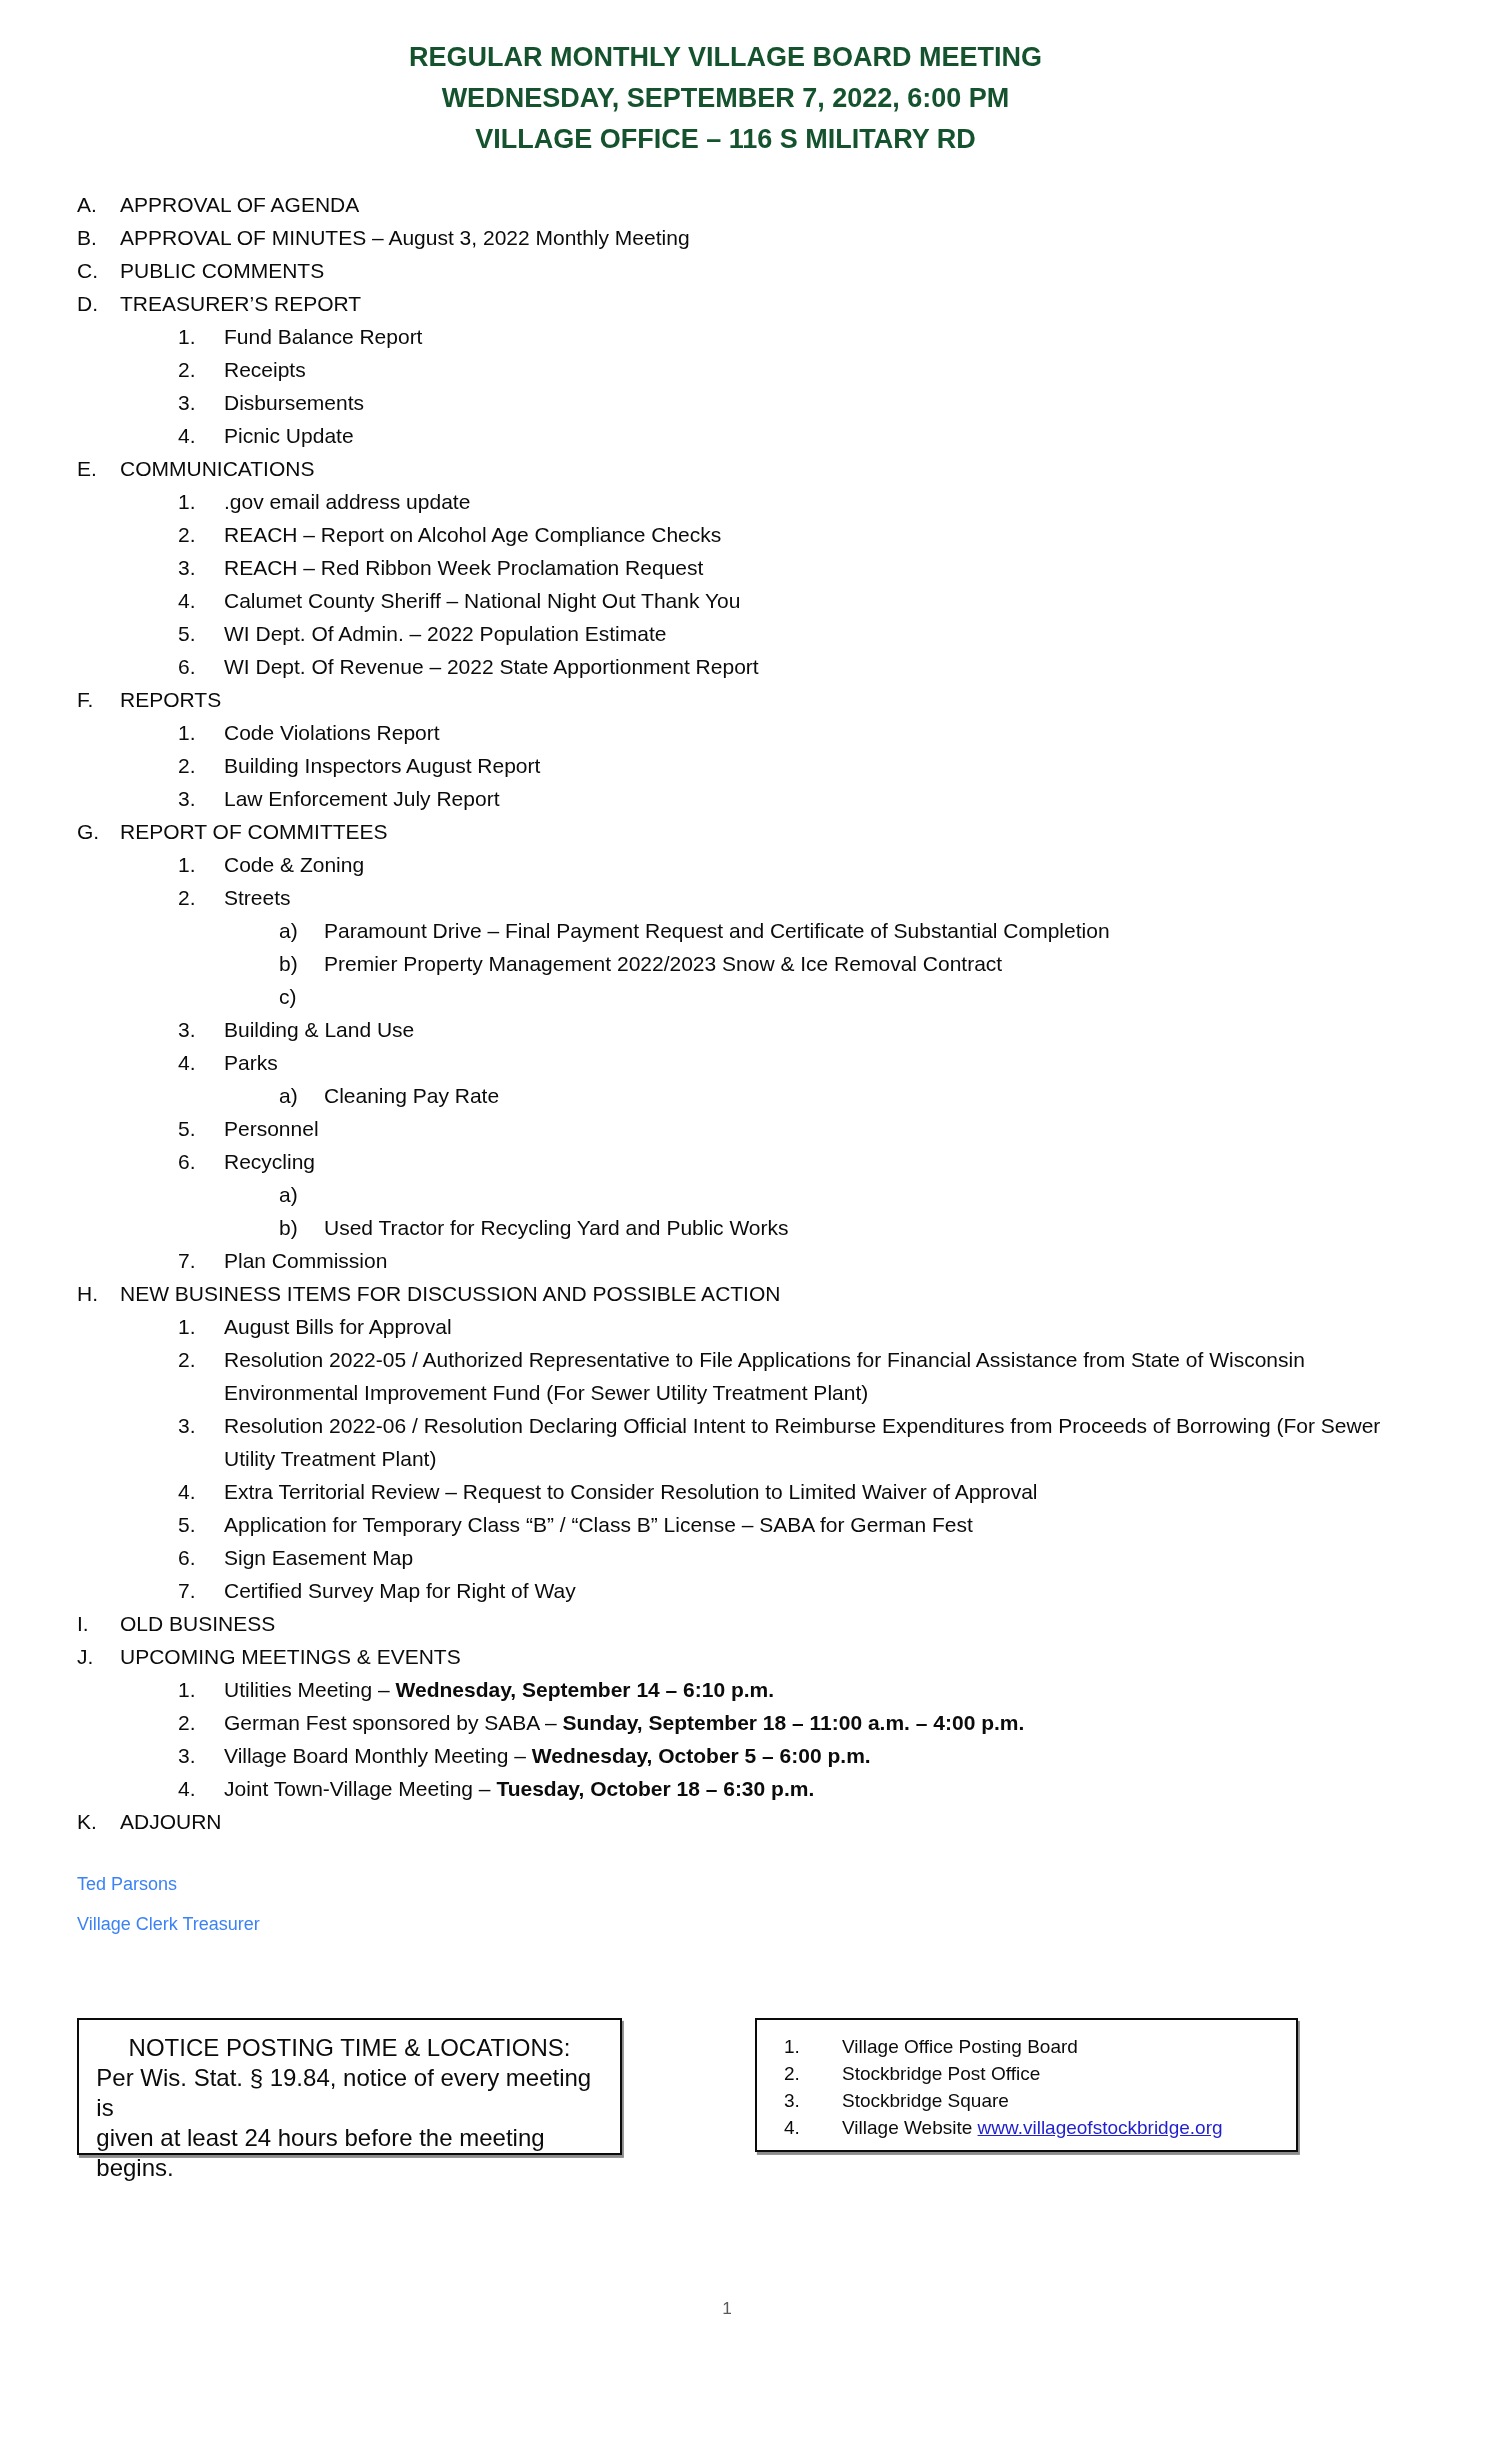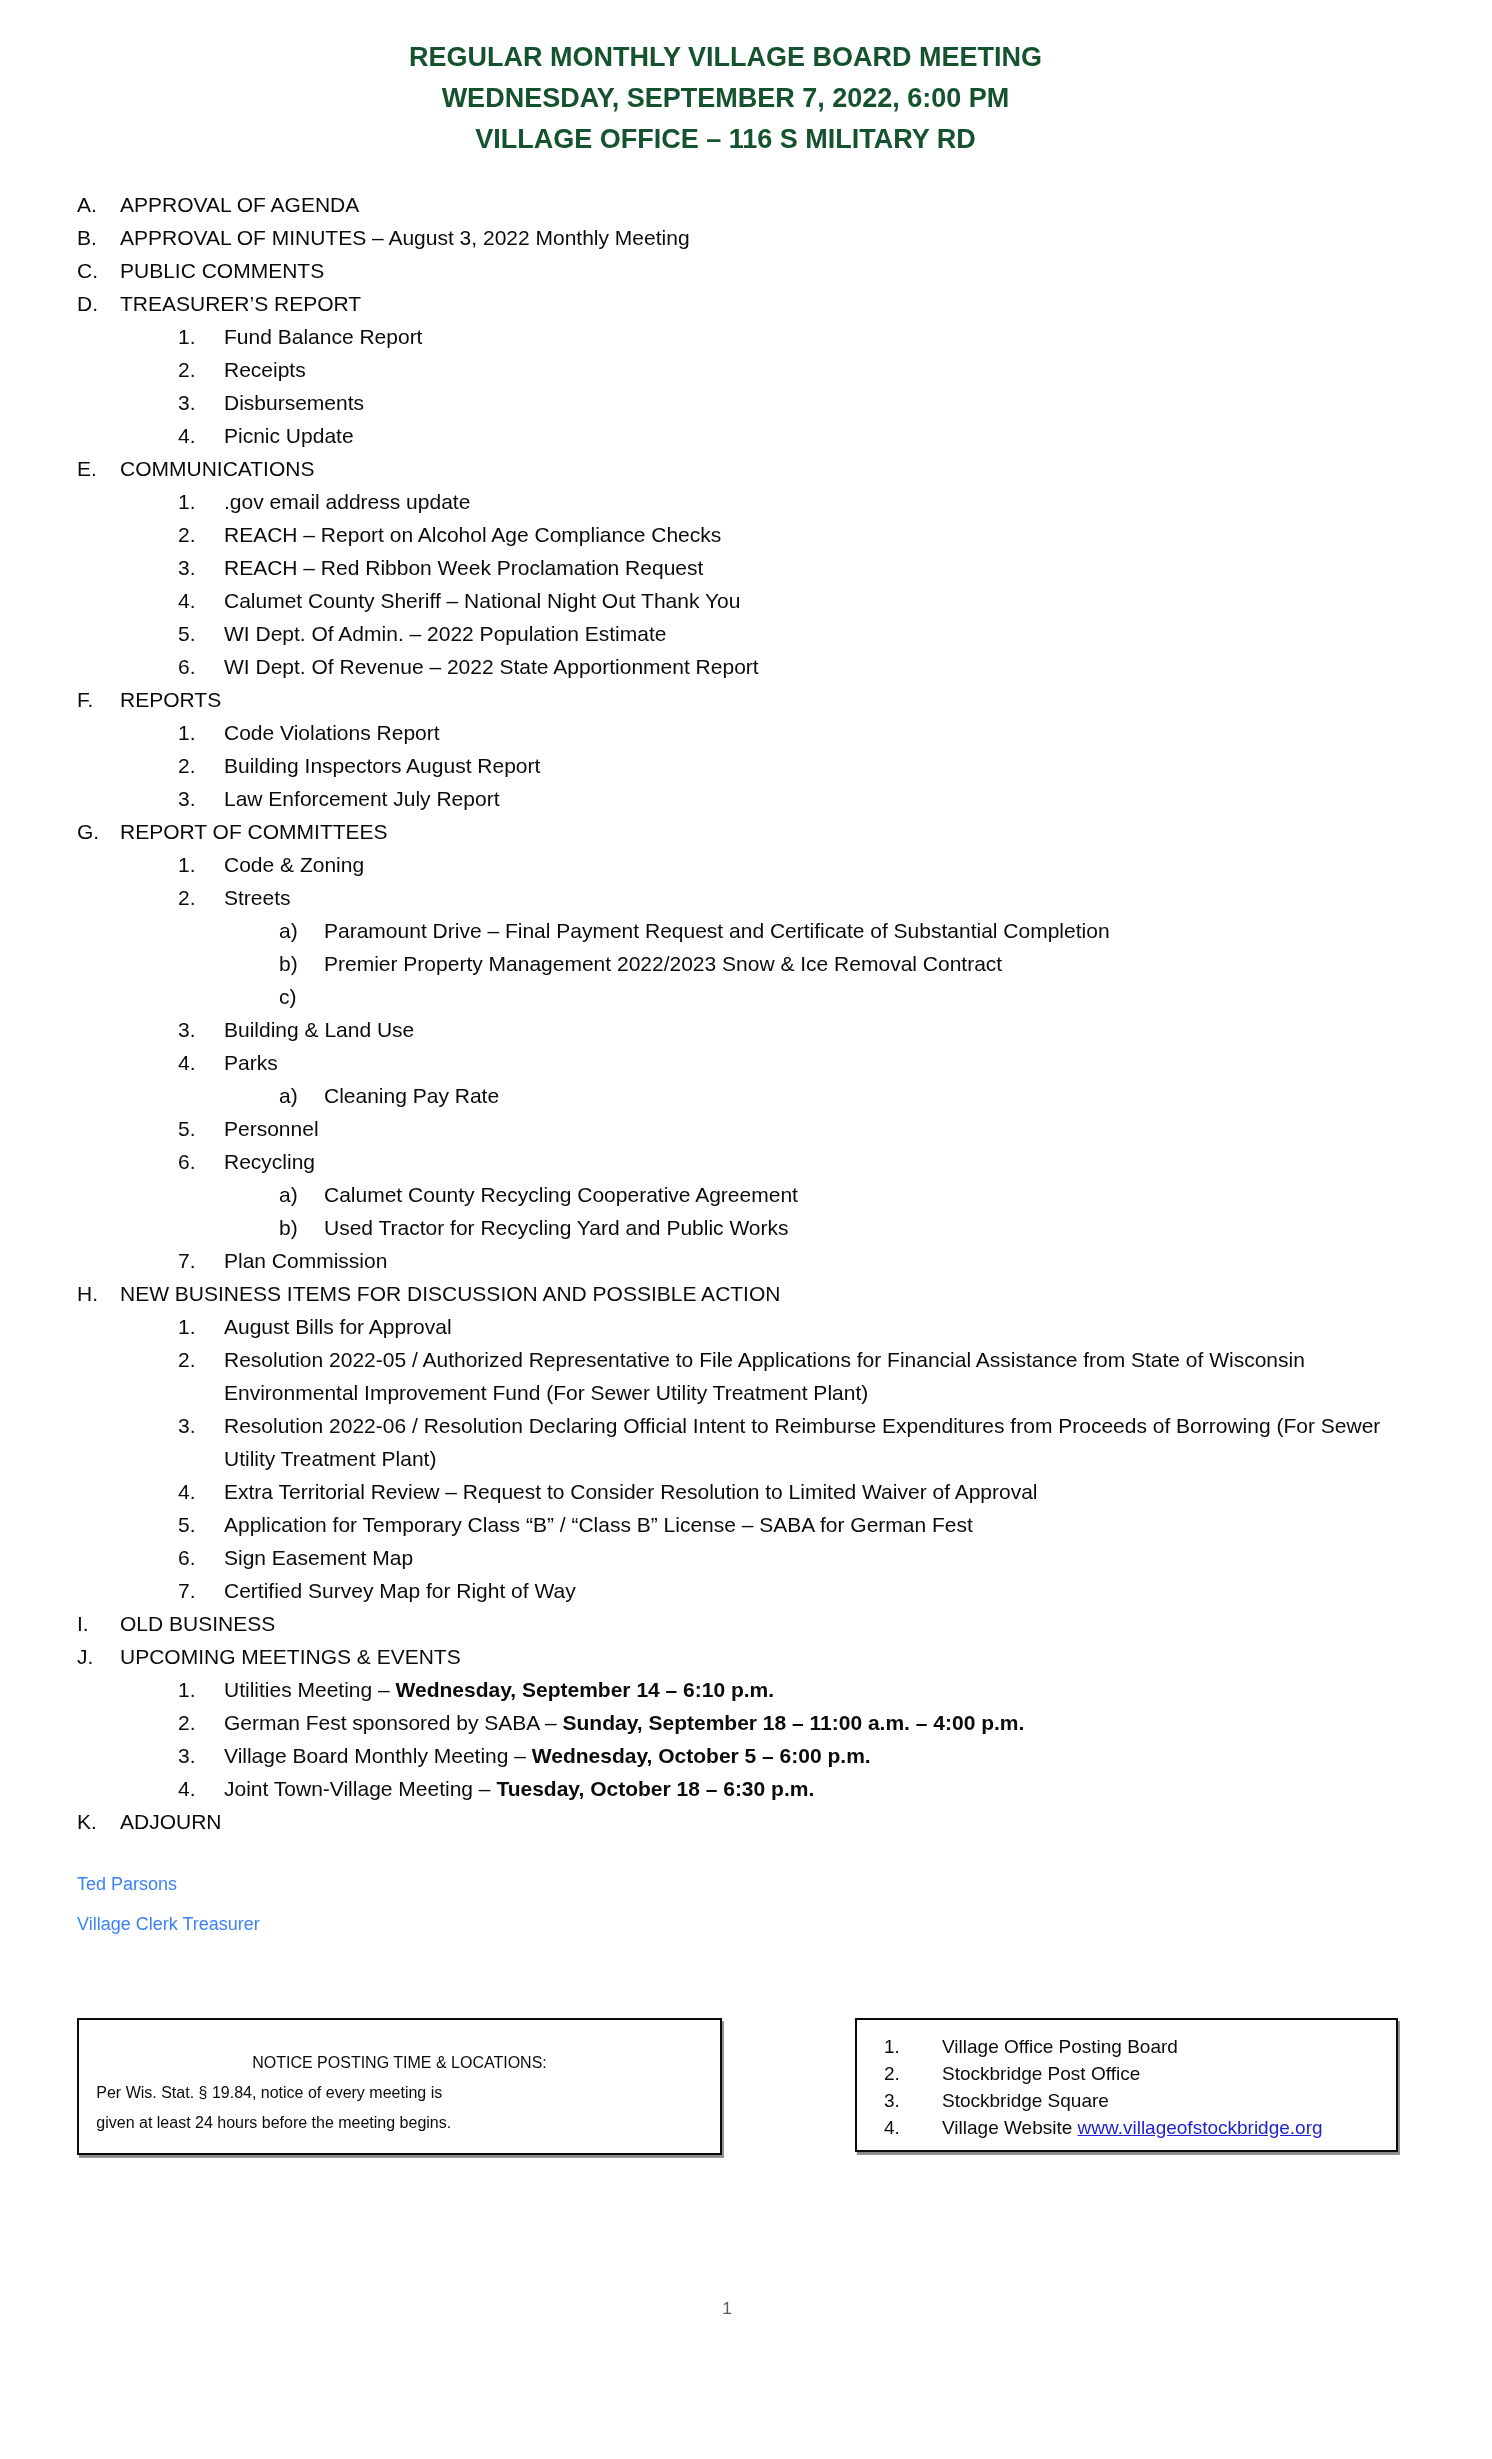--- a/index.html
+++ b/index.html
@@ -17,21 +17,21 @@
   .row .lab{flex:none;}
   .row .txt{flex:1;padding-right:61px;}
   .lvl1 .lab{margin-left:77px;width:43px;}
   .lvl2 .lab{margin-left:178px;width:46px;}
   .lvl3 .lab{margin-left:279px;width:45px;}
   .txt b{font-weight:bold;}
   .signature{position:absolute;left:77px;top:1874px;font-size:18px;line-height:20px;color:#3b82f6;}
   .sig-title{margin-top:20px;}
   .boxes{position:absolute;left:77px;top:2018px;display:flex;}
   .box{box-sizing:border-box;border:2.9px solid #0a0a0a;background:#fff;box-shadow:1.9px 2.9px 0 rgba(0,0,0,0.45);}
-  .notice-box{width:645px;height:137px;padding-top:28px;font-size:16px;line-height:30px;}
+  .notice-box{width:545px;height:137px;padding-top:13px;font-size:24px;line-height:30px;}
   .nb-heading{text-align:center;}
   .nb-line{padding-left:17.3px;padding-right:5.8px;}
   .locations-box{width:543px;height:134px;margin-left:133px;padding-top:12.5px;font-size:19px;line-height:27px;}
   .loc-row{display:flex;}
   .loc-row .lab{flex:none;margin-left:27px;width:58px;}
   a.link{text-decoration:underline;cursor:pointer;}
   .page-number{position:absolute;left:0;top:2298px;width:1454px;text-align:center;font-size:17.3px;color:#5a5a5a;}
 </style>
 </head>
 <body>
@@ -157,21 +157,20 @@
     <div class="row lvl2">
       <span class="lab">5.</span>
       <span class="txt"><span>Personnel</span></span>
     </div>
     <div class="row lvl2">
       <span class="lab">6.</span>
       <span class="txt"><span>Recycling</span></span>
     </div>
     <div class="row lvl3">
       <span class="lab">a)</span>
-      <span class="txt"><span>Calumet County Recycling Cooperative Agreement</span></span>
     </div>
     <div class="row lvl3">
       <span class="lab">b)</span>
       <span class="txt"><span>Used Tractor for Recycling Yard and Public Works</span></span>
     </div>
     <div class="row lvl2">
       <span class="lab">7.</span>
       <span class="txt"><span>Plan Commission</span></span>
     </div>
     <div class="row lvl1">

